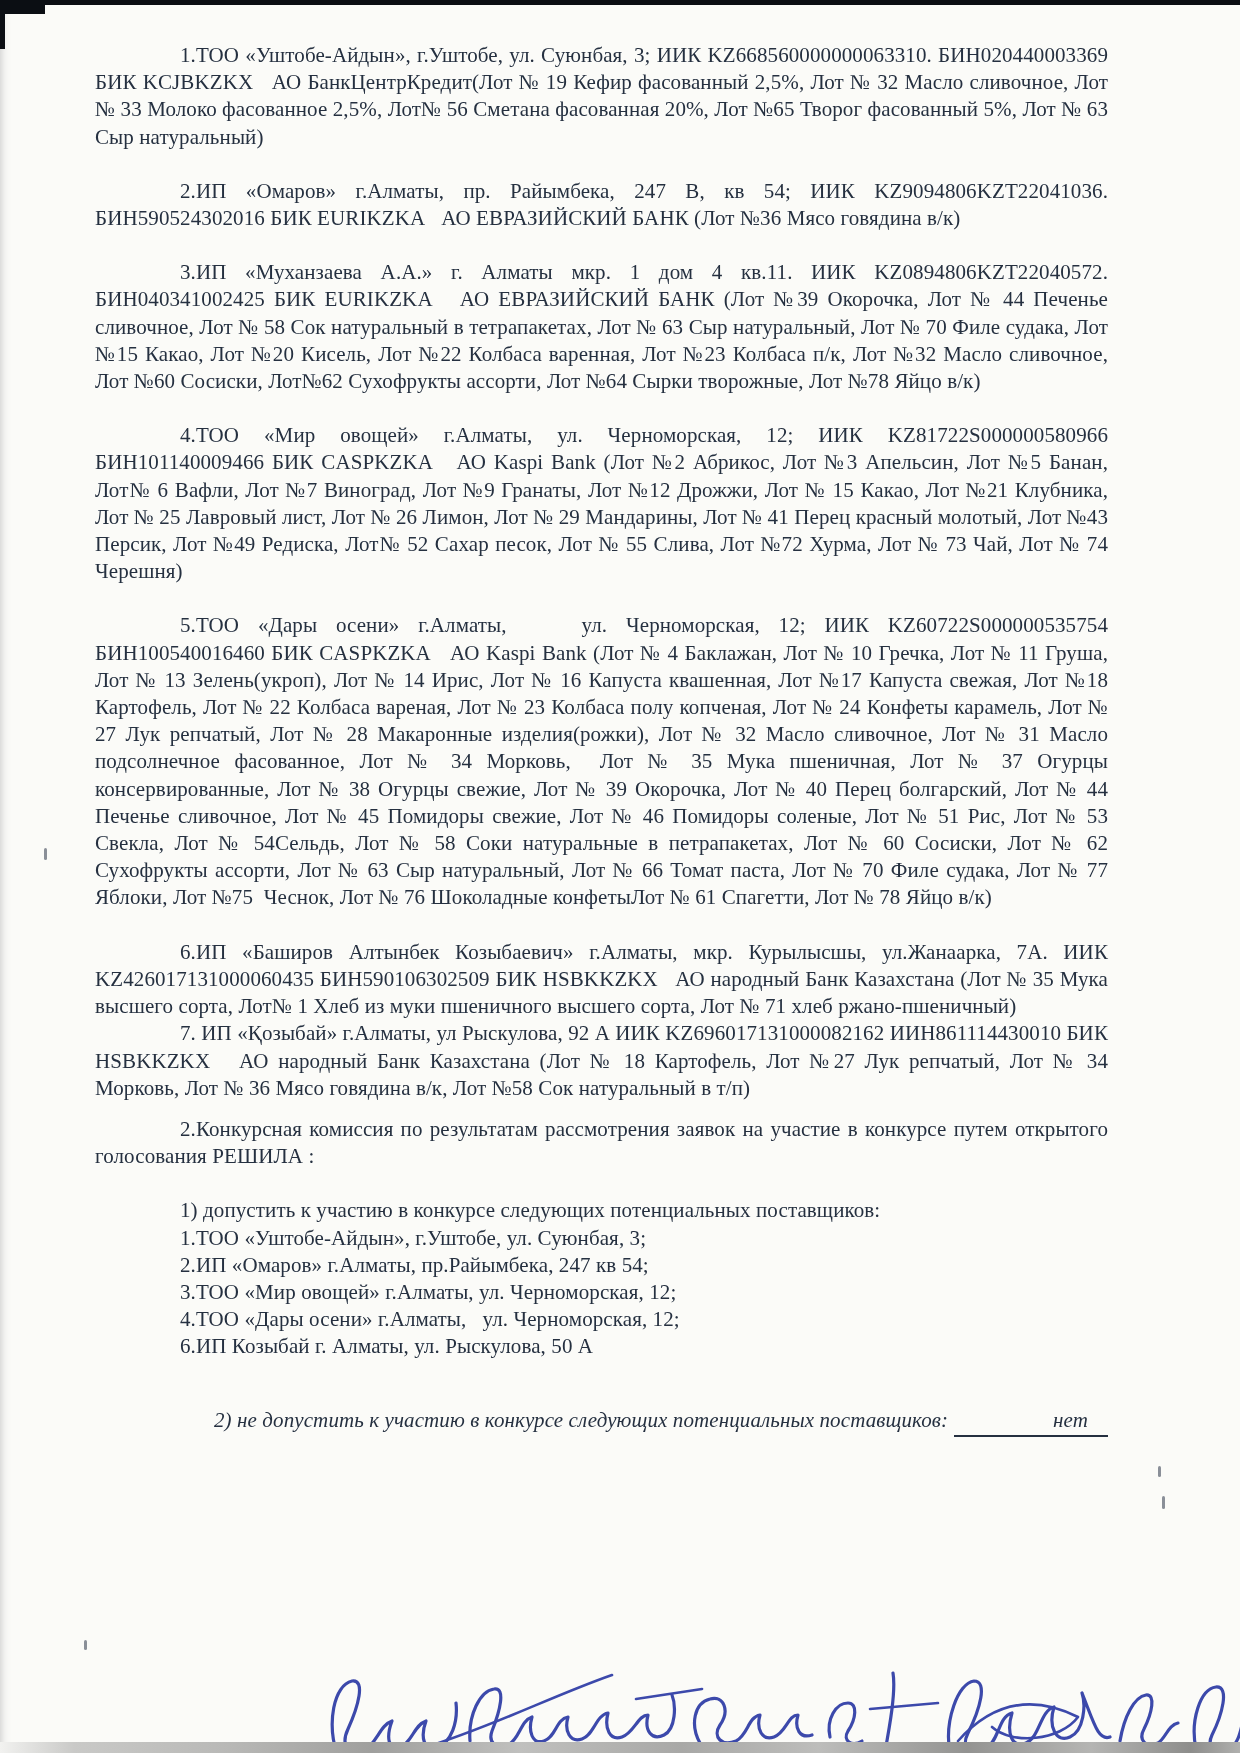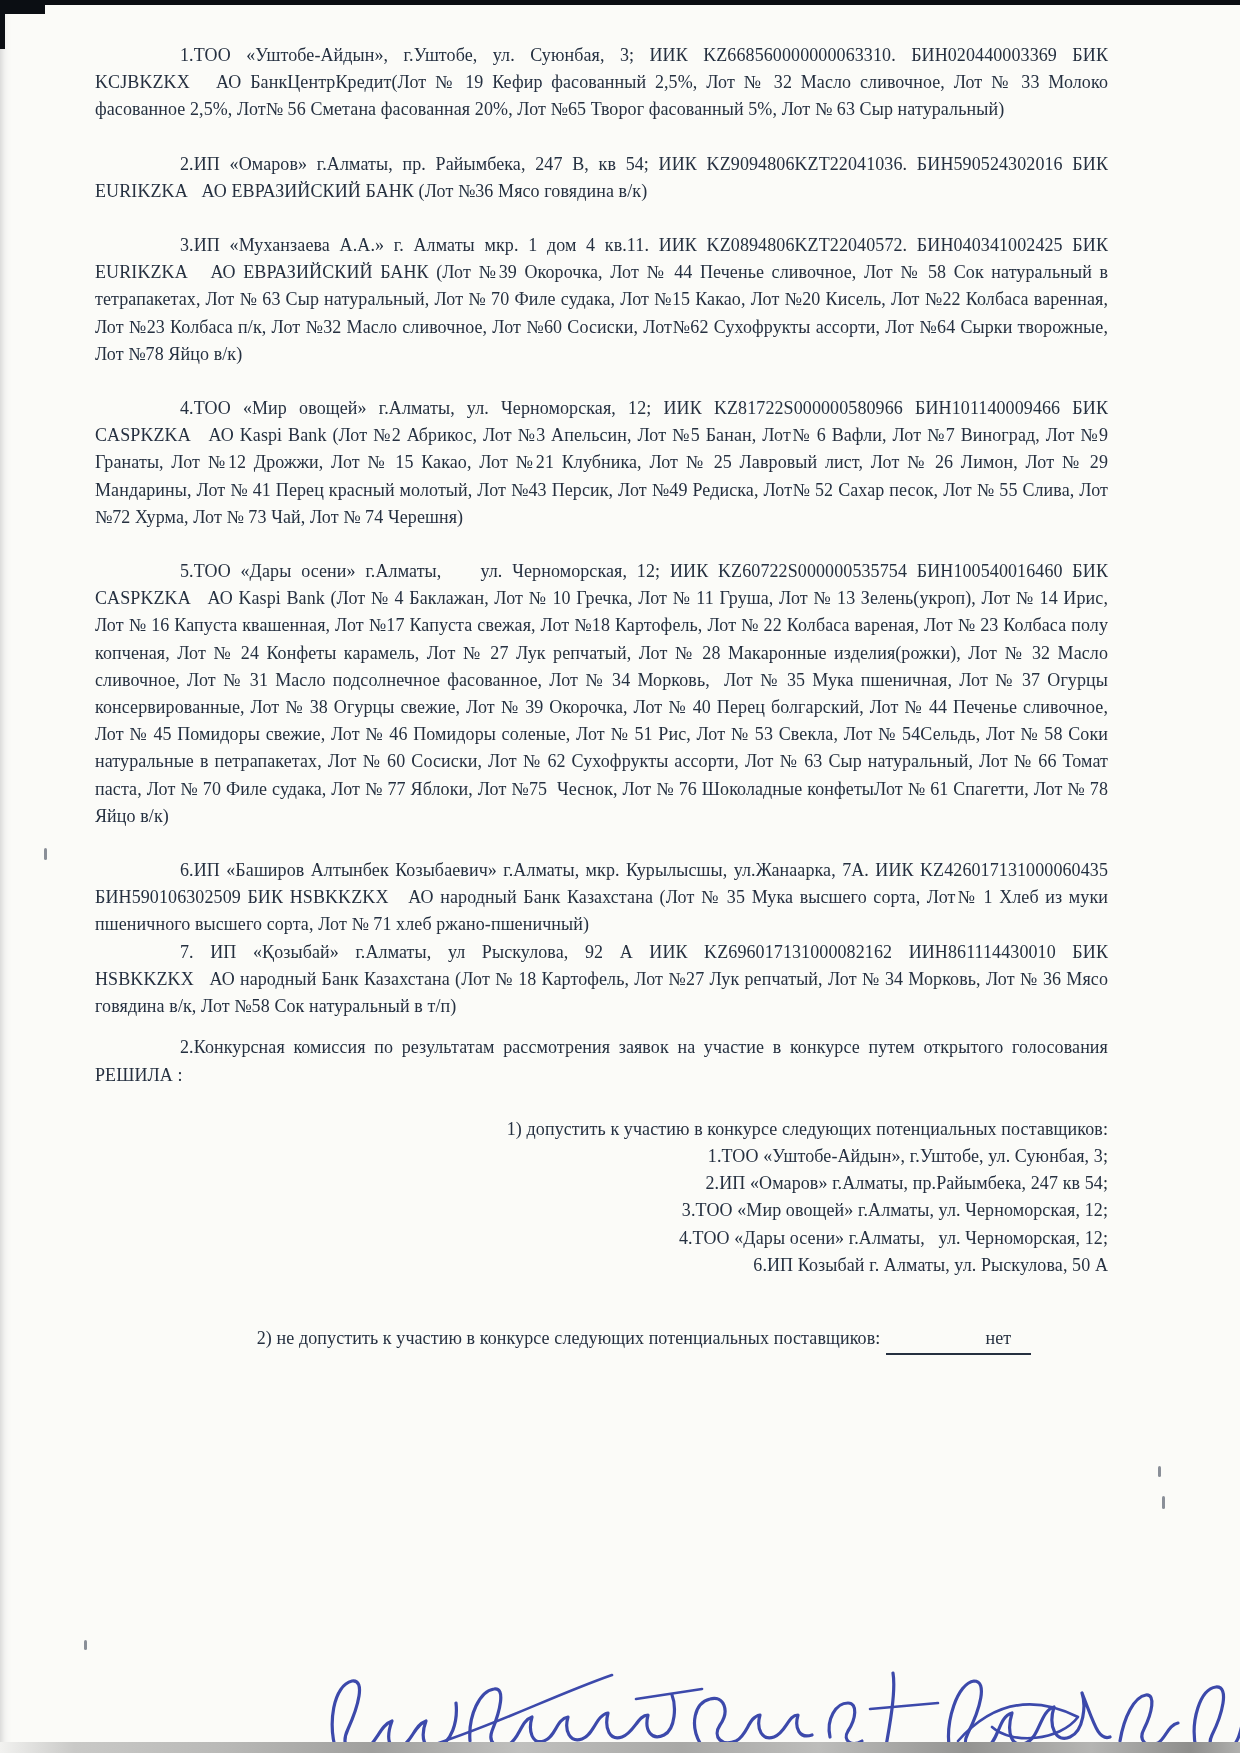--- a/index.html
+++ b/index.html
@@ -18,29 +18,29 @@
   .scan-corner    { position:absolute; top:0; left:0; width:45px; height:14px; background:#0b0e13; }
   .scan-left-strip{ position:absolute; top:0; left:0; width:5px; height:49px; background:#0b0e13; }
   .scan-bottom-band{
     position:absolute; bottom:0; left:0; width:100%; height:11px;
     background:linear-gradient(90deg,#f2f2f0 0%,#c9c9c7 6%,#b9b9b7 18%,#9f9f9d 30%,#c0c0be 42%,#a8a8a6 55%,#bdbdbb 66%,#939391 78%,#b5b5b3 88%,#8d8d8b 96%,#b0b0ae 100%);
   }
   .speck { position:absolute; background:#8a8f98; border-radius:2px; }
 
   .content {
     position:absolute; left:95px; top:42px; width:1013px;
-    font-size:18px; line-height:27.2px;
+    font-size:21px; line-height:27.2px;
     text-align:justify;
     letter-spacing:.1px;
   }
   .para { margin:0 0 27px 0; text-indent:85px; }
   .para.tight { margin-bottom:0; }
   .resolution-intro { margin-top:14px; }
-  .line { margin:0; text-indent:85px; text-align:right; }
-  .decision2 { margin-top:46px; text-indent:85px; text-align:center; }
+  .line { margin:0; text-indent:85px; text-align:left; }
+  .decision2 { margin-top:46px; text-indent:85px; text-align:right;font-style:italic; }
   .underlined-answer {
     display:inline-block;
     border-bottom:2.5px solid #253040;
     padding:0 20px 1px 14px;
     margin-left:6px;
   }
   .signatures { position:absolute; left:0; top:1645px; width:1240px; height:130px; }
 </style>
 </head>
 <body>

